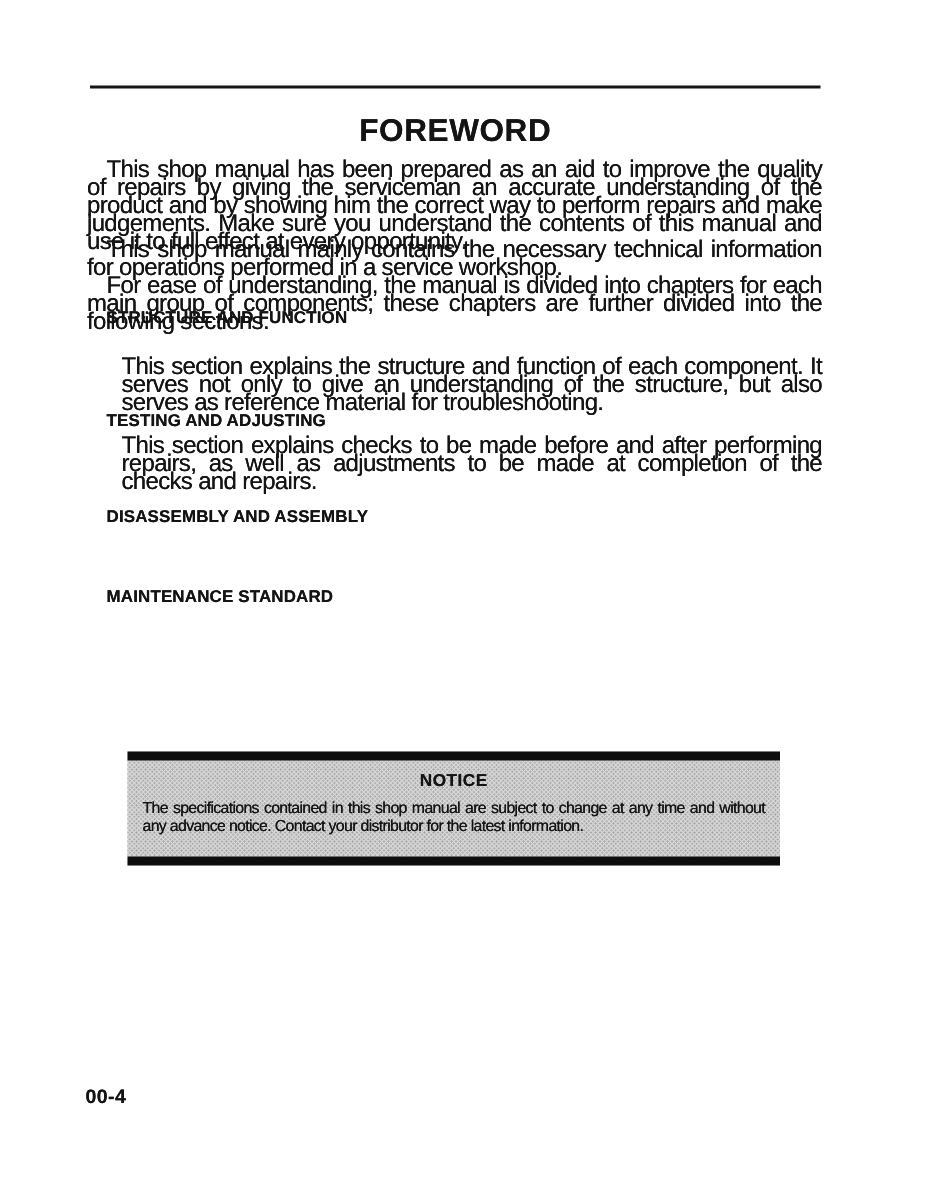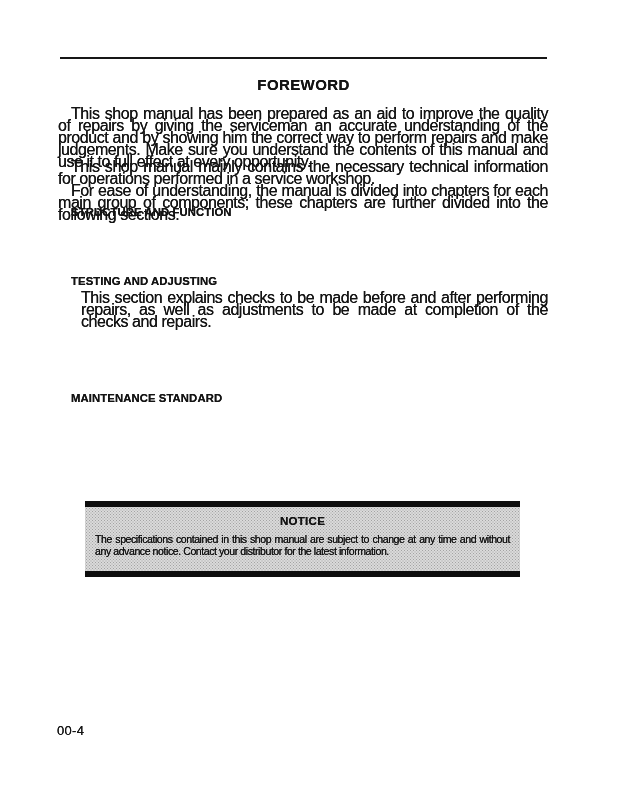--- a/index.html
+++ b/index.html
@@ -17,21 +17,21 @@
     left: 60px; top: 57px;
     width: 487px; height: 2px;
     background: #161616;
   }
   .title {
     position: absolute;
     left: 60px; top: 76px;
     width: 487px;
     text-align: center;
     font-weight: bold;
-    font-size: 15px;
+    font-size: 21px;
     letter-spacing: 0.4px;
     text-shadow: 0 0 0.3px currentColor;
   }
   .body-text {
     font-size: 16px;
     line-height: 12px;
     letter-spacing: -0.45px;
     text-align: justify;
     text-shadow: 0 0 0.25px currentColor;
   }
@@ -78,21 +78,21 @@
     font-size: 10.6px;
     line-height: 12px;
     letter-spacing: -0.45px;
     text-align: justify;
     text-shadow: 0 0 0.25px currentColor;
   }
   .page-num {
     position: absolute;
     left: 57px; top: 723px;
     font-size: 13px;
-    font-weight: normal;
+    font-weight: bold;
     letter-spacing: 0.3px;
     text-shadow: 0 0 0.3px currentColor;
     text-align: right;
   }
 </style>
 </head>
 <body>
 
 <div class="page">
 
@@ -103,26 +103,30 @@
   <div class="body-text indent intro1">
     <p>This shop manual has been prepared as an aid to improve the quality of repairs by giving the serviceman an accurate understanding of the product and by showing him the correct way to perform repairs and make judgements. Make sure you understand the contents of this manual and use it to full effect at every opportunity.</p>
   </div>
 
   <div class="body-text indent intro2">
     <p>This shop manual mainly contains the necessary technical information for operations performed in a service workshop.</p>
     <p>For ease of understanding, the manual is divided into chapters for each main group of components; these chapters are further divided into the following sections.</p>
   </div>
 
   <div class="sec-head" id="sec1-head">STRUCTURE AND FUNCTION</div>
+  <div class="body-text sec-body" id="sec1-body">
+    <p>This section explains the structure and function of each component. It serves not only to give an understanding of the structure, but also serves as reference material for troubleshooting.</p>
+  </div>
 
   <div class="sec-head" id="sec2-head">TESTING AND ADJUSTING</div>
   <div class="body-text sec-body" id="sec2-body">
     <p>This section explains checks to be made before and after performing repairs, as well as adjustments to be made at completion of the checks and repairs.</p>
   </div>
 
+  <div class="sec-head" id="sec3-head">DISASSEMBLY AND ASSEMBLY</div>
 
   <div class="sec-head" id="sec4-head">MAINTENANCE STANDARD</div>
 
   <div class="notice">
     <div class="notice-title">NOTICE</div>
     <div class="notice-body">The specifications contained in this shop manual are subject to change at any time and without any advance notice. Contact your distributor for the latest information.</div>
   </div>
 
   <div class="page-num">00-4</div>
 

